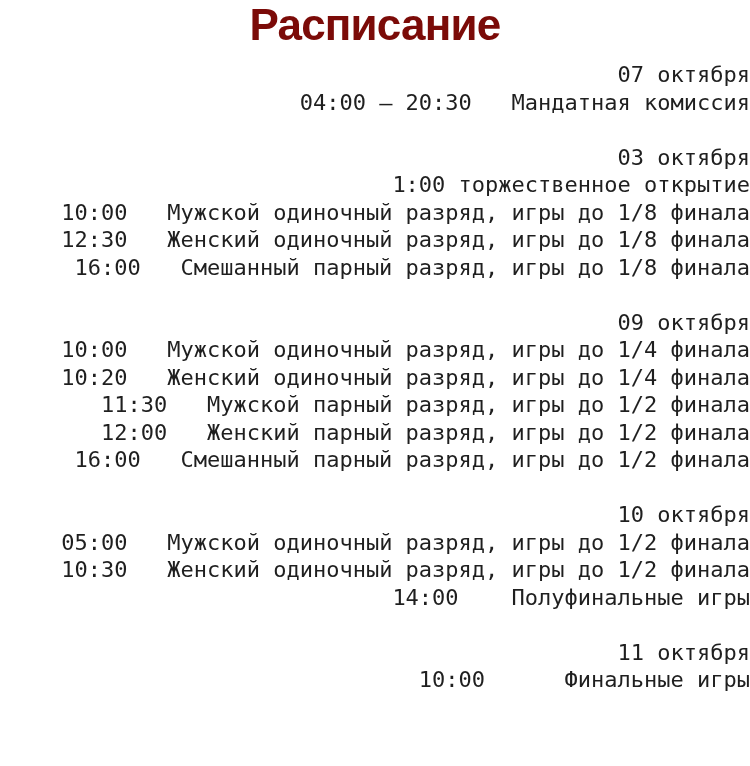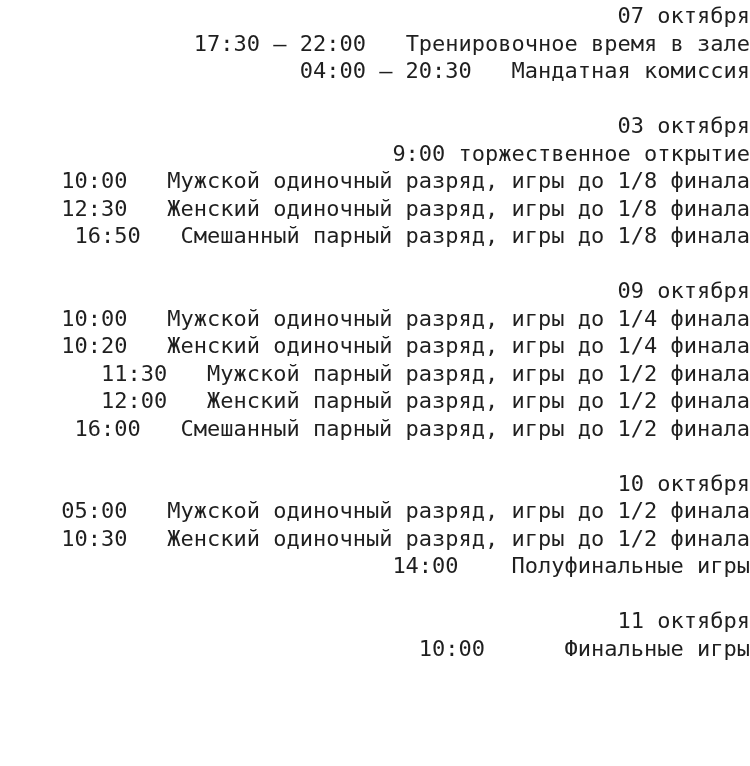--- a/index.html
+++ b/index.html
@@ -44,32 +44,32 @@
     white-space:pre;
     font-size:22px;
     line-height:27.5px;
     color:var(--text-color);
   }
 </style>
 </head>
 <body>
 
 <div class="page">
+  <h1 class="doc-title">Расписание</h1>
   <div>
       <section class="day-section">
         <p class="row date">07 октября</p>
-        <p class="row">17:30 – 22:00   Тренировочное время в зале</p>
         <p class="row">04:00 – 20:30   Мандатная комиссия</p>
       </section>
       <section class="day-section">
         <p class="row date">03 октября</p>
-        <p class="row">9:00 торжественное открытие</p>
+        <p class="row">1:00 торжественное открытие</p>
         <p class="row">10:00   Мужской одиночный разряд, игры до 1/8 финала</p>
         <p class="row">12:30   Женский одиночный разряд, игры до 1/8 финала</p>
-        <p class="row">16:50   Смешанный парный разряд, игры до 1/8 финала</p>
+        <p class="row">16:00   Смешанный парный разряд, игры до 1/8 финала</p>
       </section>
       <section class="day-section">
         <p class="row date">09 октября</p>
         <p class="row">10:00   Мужской одиночный разряд, игры до 1/4 финала</p>
         <p class="row">10:20   Женский одиночный разряд, игры до 1/4 финала</p>
         <p class="row">11:30   Мужской парный разряд, игры до 1/2 финала</p>
         <p class="row">12:00   Женский парный разряд, игры до 1/2 финала</p>
         <p class="row">16:00   Смешанный парный разряд, игры до 1/2 финала</p>
       </section>
       <section class="day-section">

